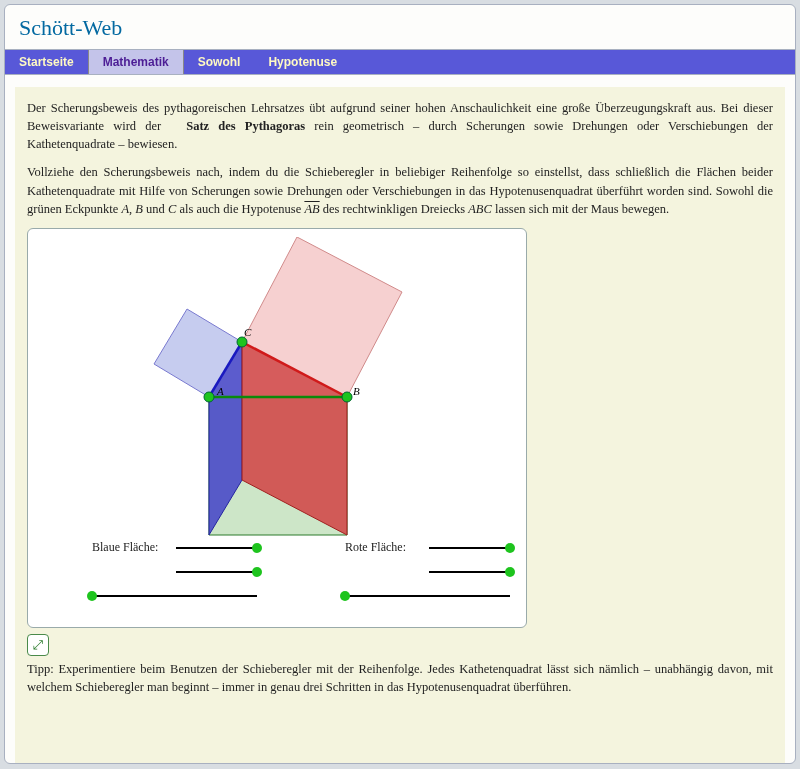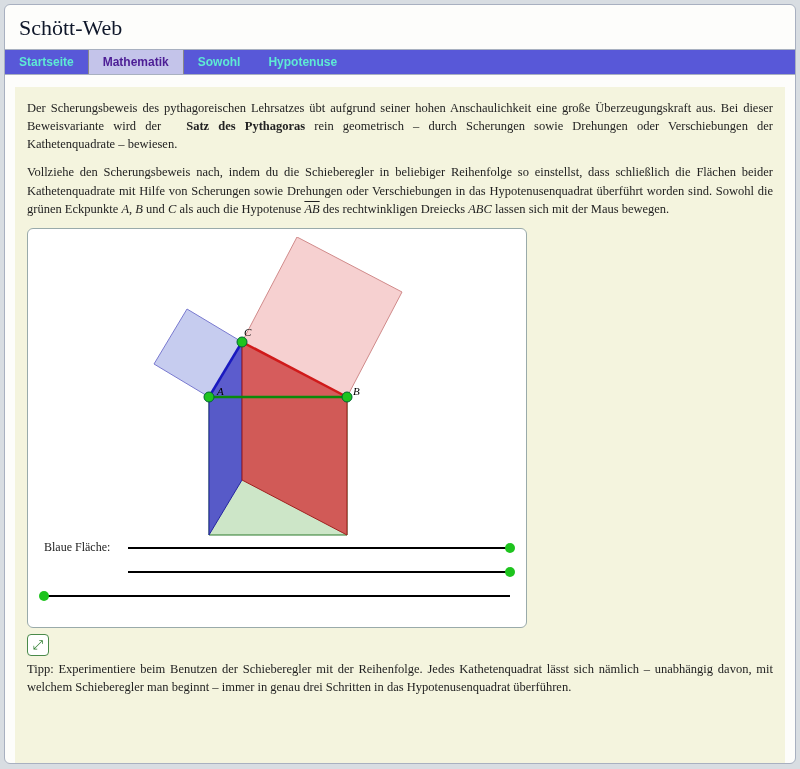--- a/index.html
+++ b/index.html
@@ -15,34 +15,34 @@
   .frame {
     background: #fdfdfb;
     border: 1px solid #a8b0c0;
     border-radius: 6px;
     margin: 4px;
     height: 760px;
     overflow: hidden;
   }
   .site-title {
     font-size: 22px;
-    color: #0f172a;
+    color: #0369a1;
     padding: 10px 14px 8px;
     font-weight: 500;
   }
   .navbar {
     background: #5858d8;
     display: flex;
     align-items: stretch;
     height: 26px;
     border-top: 1px solid #a8b0c0;
     border-bottom: 1px solid #a8b0c0;
   }
   .nav-item {
-    color: #5eead4;
+    color: #fef9c3;
     font-family: Verdana, Arial, sans-serif;
     font-size: 12px;
     font-weight: bold;
     padding: 5px 14px 0;
     cursor: pointer;
   }
   .nav-item.active {
     background: #c4c4ea;
     color: #4c1d95;
     border-left: 1px solid #888;
@@ -78,21 +78,21 @@
     position: relative;
     padding: 8px;
   }
   .applet-svg { width: 100%; height: 300px; display: block; }
   .sliders-row {
     display: flex;
     gap: 40px;
     margin-top: 4px;
     padding: 0 8px;
   }
-  .slider-col { flex: 1; }
+  .slider-col { flex: 1; margin-left: 48px; }
   .slider-label { font-size: 12px; display:inline-block; min-width:78px; }
   .slider-g { display:flex; align-items:center; gap:6px; margin-bottom:10px; height:14px; }
   .slider-track {
     flex: 1;
     height: 2px;
     background: #000;
     position: relative;
   }
   .slider-thumb {
     position: absolute;
@@ -183,20 +183,39 @@
             <div class="slider-track">
                 <div class="slider-thumb"></div>
               </div>
           </div>
           <div class="slider-g">
             <div class="slider-track left">
                 <div class="slider-thumb"></div>
               </div>
           </div>
         </div>
+        <div class="slider-col">
+          <div class="slider-g">
+            <span class="slider-label">Rote Fläche:</span>
+            <div class="slider-track">
+                <div class="slider-thumb"></div>
+              </div>
+          </div>
+          <div class="slider-g">
+            <span class="slider-label"></span>
+            <div class="slider-track">
+                <div class="slider-thumb"></div>
+              </div>
+          </div>
+          <div class="slider-g">
+            <div class="slider-track left">
+                <div class="slider-thumb"></div>
+              </div>
+          </div>
+        </div>
       </div>
     </div>
 
     <div class="expand-btn">
       <span>⤢</span>
     </div>
 
     <p class="para" style="margin-top:4px">Tipp: Experimentiere beim Benutzen der Schieberegler mit der Reihenfolge. Jedes Kathetenquadrat lässt sich nämlich – unabhängig davon, mit welchem Schieberegler man beginnt – immer in genau drei Schritten in das Hypotenusenquadrat überführen.</p>
 
   </div>

